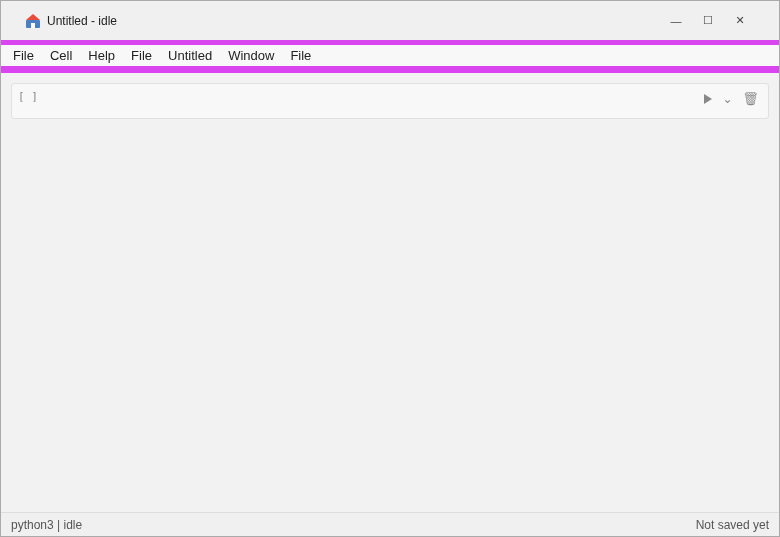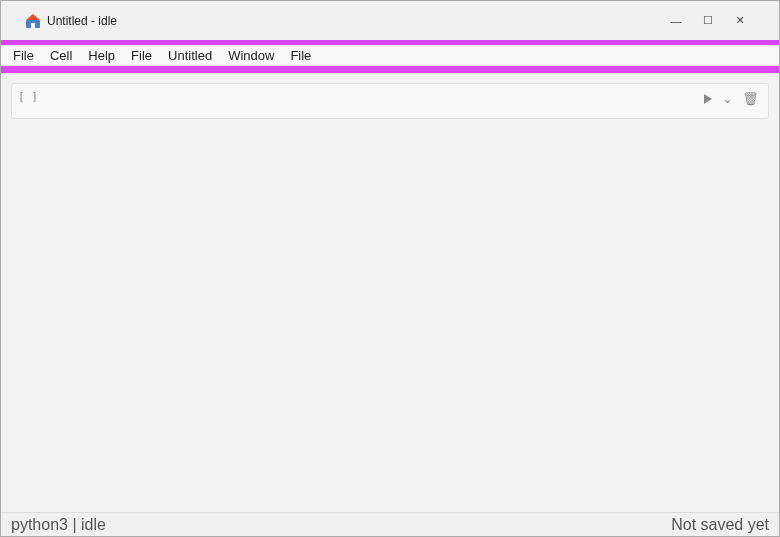--- a/index.html
+++ b/index.html
@@ -150,21 +150,21 @@
 
     
     #status-bar {
       height: 24px;
       background: #f0f0f0;
       border-top: 1px solid #ddd;
       display: flex;
       align-items: center;
       justify-content: space-between;
       padding: 0 10px;
-      font-size: 16px;
+      font-size: 12px;
       color: #555;
     }
 
     
     .run-icon {
       width: 0;
       height: 0;
       border-top: 5px solid transparent;
       border-bottom: 5px solid transparent;
       border-left: 8px solid #888;

